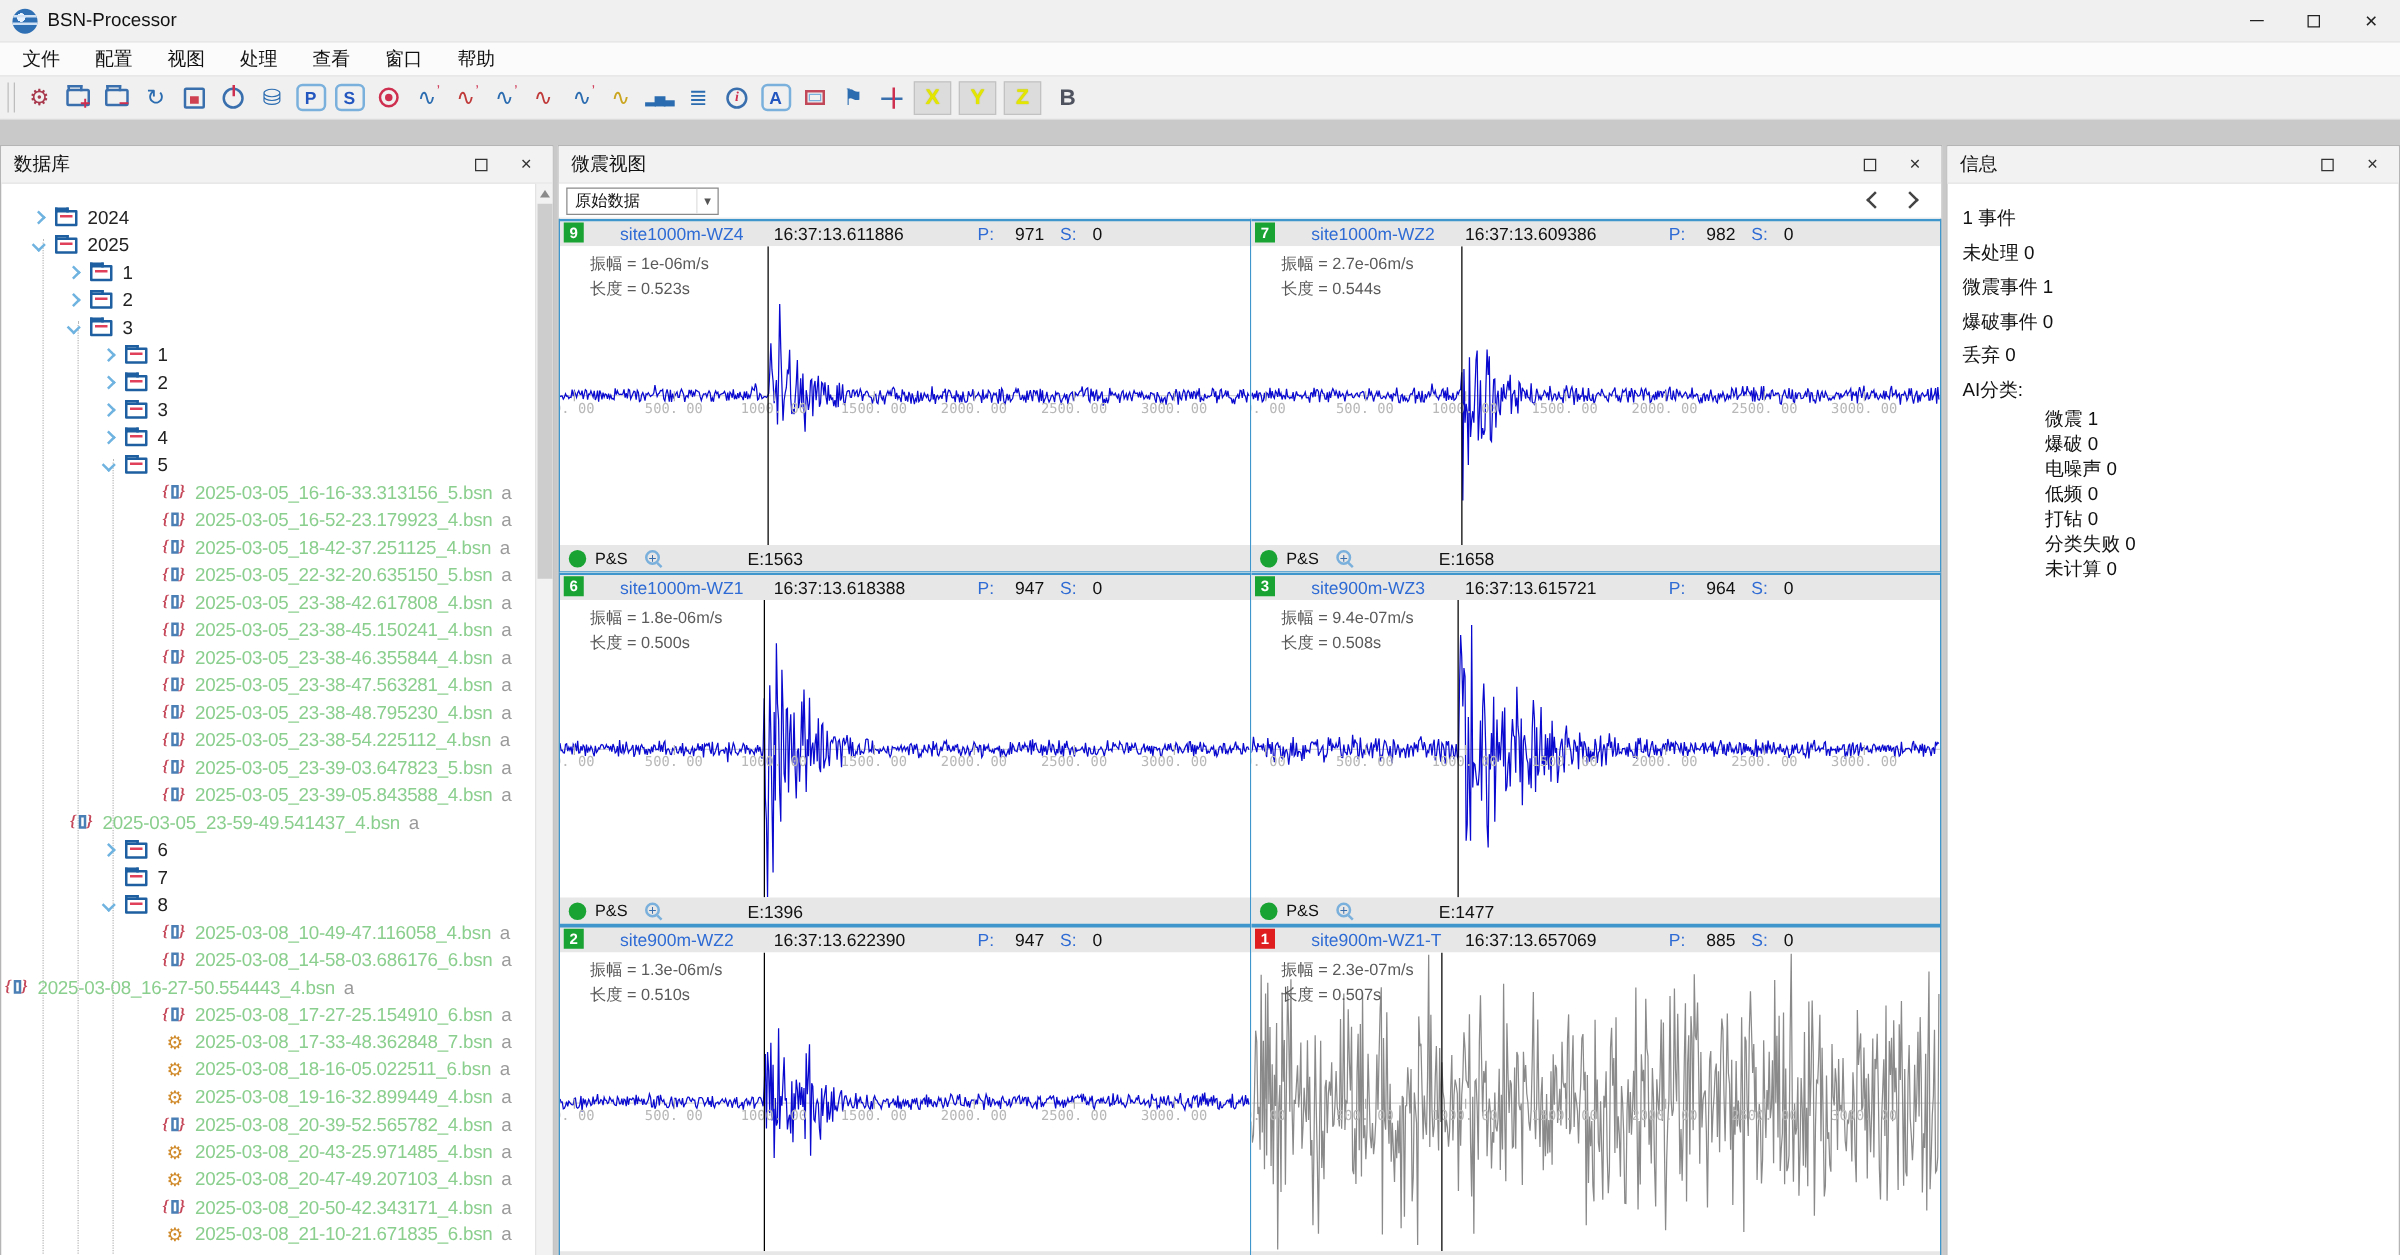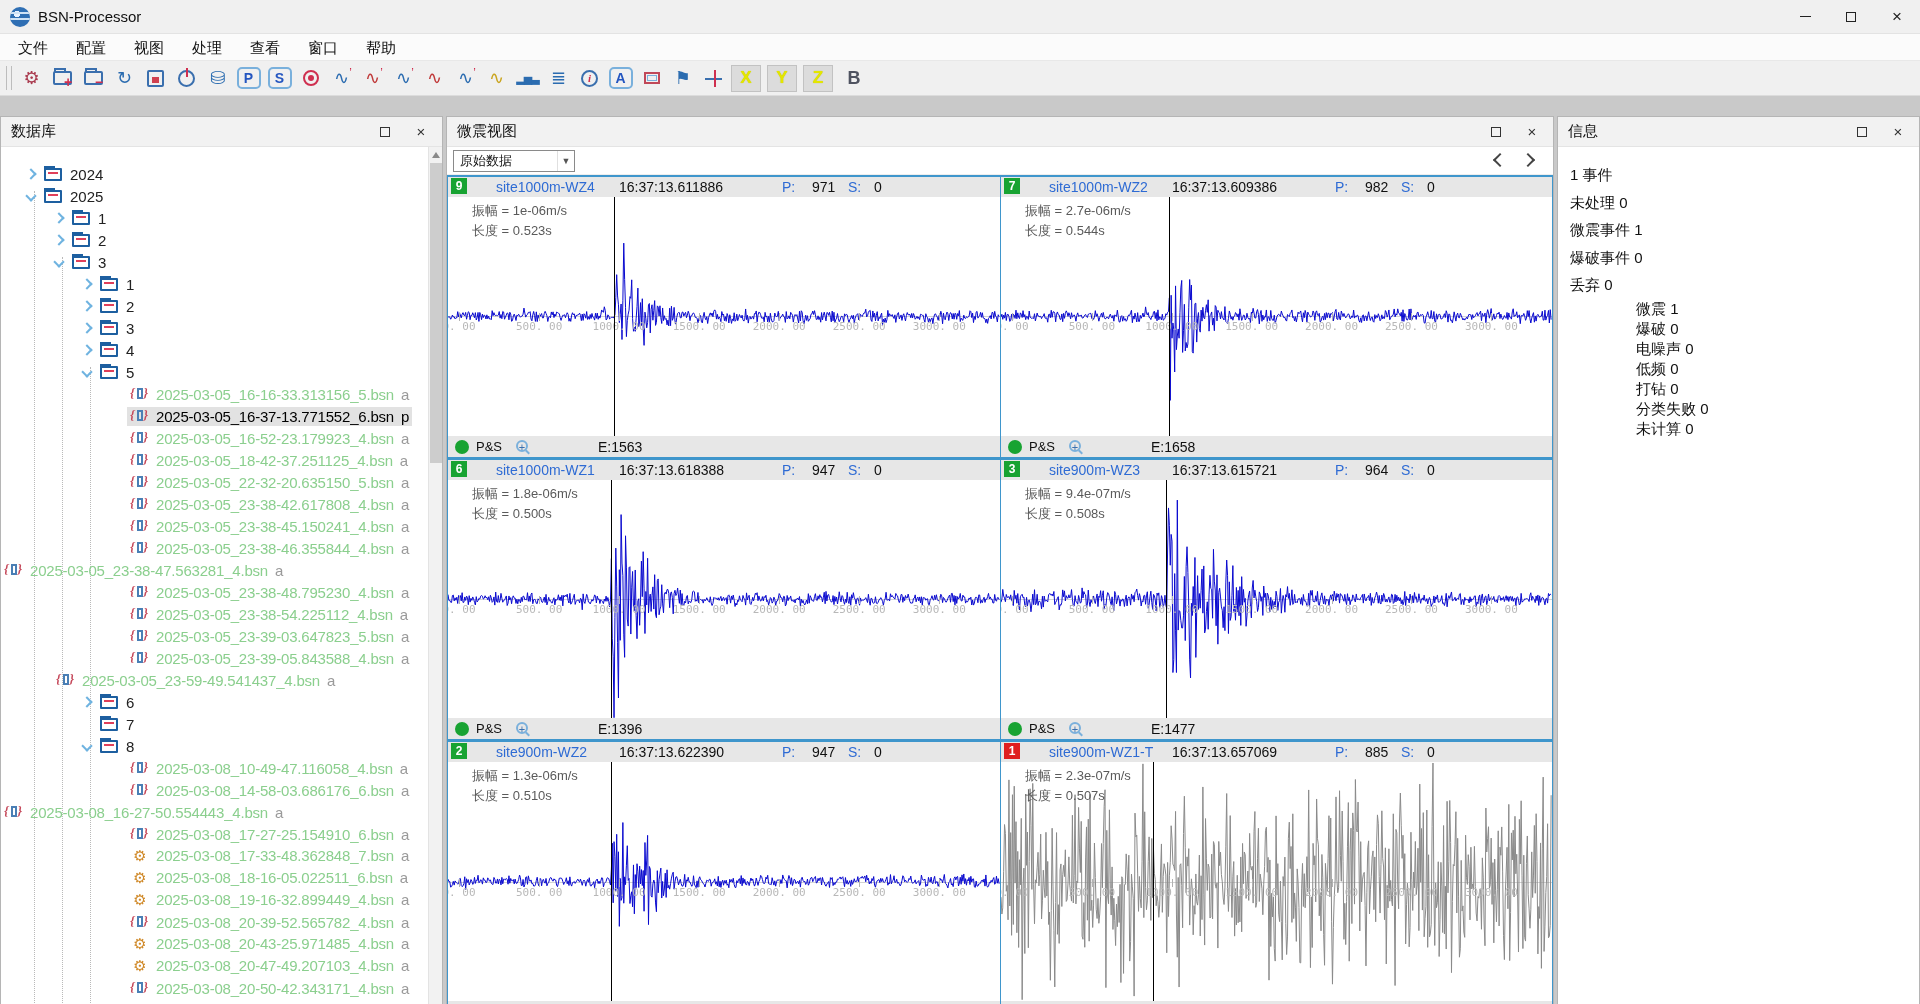--- a/index.html
+++ b/index.html
@@ -295,29 +295,20 @@
         </div>
         <div class="trow" style="padding-left: 126px;">
           <span class="selbg">
             <span class="fico">
               <b></b>
             </span>
             <span class="flabel">2025-03-05_16-16-33.313156_5.bsn</span>
             <span class="fsuffix">a</span>
           </span>
         </div>
-        <div class="trow sel" style="padding-left: 126px;">
-          <span class="selbg">
-            <span class="fico">
-              <b></b>
-            </span>
-            <span class="flabel">2025-03-05_16-37-13.771552_6.bsn</span>
-            <span class="fsuffix">p</span>
-          </span>
-        </div>
         <div class="trow" style="padding-left: 126px;">
           <span class="selbg">
             <span class="fico">
               <b></b>
             </span>
             <span class="flabel">2025-03-05_16-52-23.179923_4.bsn</span>
             <span class="fsuffix">a</span>
           </span>
         </div>
         <div class="trow" style="padding-left: 126px;">
@@ -358,21 +349,21 @@
         </div>
         <div class="trow" style="padding-left: 126px;">
           <span class="selbg">
             <span class="fico">
               <b></b>
             </span>
             <span class="flabel">2025-03-05_23-38-46.355844_4.bsn</span>
             <span class="fsuffix">a</span>
           </span>
         </div>
-        <div class="trow" style="">
+        <div class="trow" style="padding-left: 126px;">
           <span class="selbg">
             <span class="fico">
               <b></b>
             </span>
             <span class="flabel">2025-03-05_23-38-47.563281_4.bsn</span>
             <span class="fsuffix">a</span>
           </span>
         </div>
         <div class="trow" style="padding-left: 126px;">
           <span class="selbg">
@@ -829,20 +820,21 @@
             <span class="xg">×</span>
           </span>
       </span>
     </div>
     <div class="info-body">
         <div class="il">1 事件</div>
         <div class="il">未处理 0</div>
         <div class="il">微震事件 1</div>
         <div class="il">爆破事件 0</div>
         <div class="il">丢弃 0</div>
+        <div class="il">AI分类:</div>
         <div class="ail">微震 1</div>
         <div class="ail">爆破 0</div>
         <div class="ail">电噪声 0</div>
         <div class="ail">低频 0</div>
         <div class="ail">打钻 0</div>
         <div class="ail">分类失败 0</div>
         <div class="ail">未计算 0</div>
       </div>
   </div>
 

